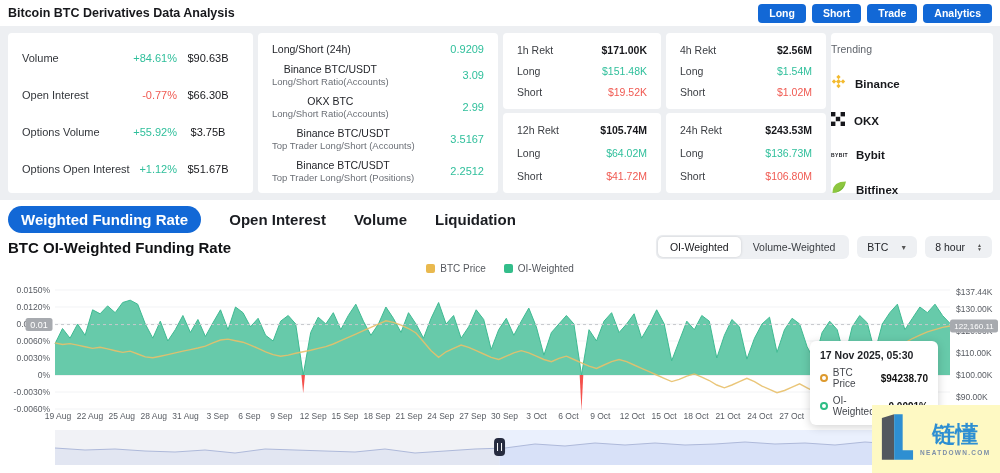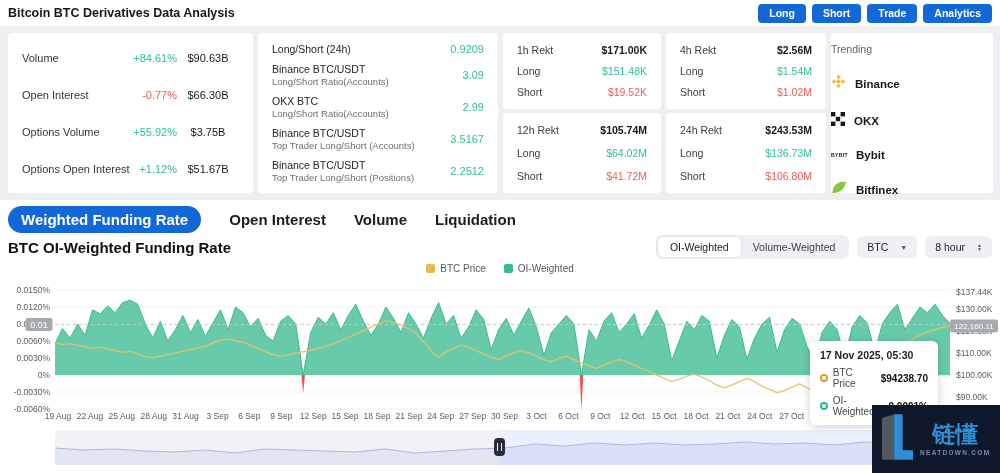--- a/index.html
+++ b/index.html
@@ -17,21 +17,21 @@
   .card{position:absolute;background:#fff;border-radius:4px;box-sizing:border-box;}
   .card-stats{left:8px;top:7px;width:245px;height:160px;display:flex;flex-direction:column;
               justify-content:space-around;padding:6px 14px;}
   .stat-row{display:flex;align-items:center;font-size:11px;}
   .stat-label{color:#33363b;}
   .stat-change{margin-left:auto;}
   .stat-value{width:62px;text-align:center;color:#17181c;}
   .pos{color:#2fbf9b;} .neg{color:#f05a52;} .teal{color:#2fbf9b;}
   .card-ratio{left:258px;top:7px;width:240px;height:160px;display:flex;flex-direction:column;
               justify-content:space-around;padding:6px 14px;}
-  .ratio-row{display:flex;align-items:center;}
+  .ratio-row{display:flex;align-items:center;text-align:center;}
   .ratio-labels{display:flex;flex-direction:column;}
   .ratio-label{font-size:10.5px;color:#23252a;}
   .ratio-sub{font-size:9.5px;color:#6b6f76;margin-top:1px;}
   .ratio-value{margin-left:auto;font-size:11px;}
   .rekt-card{display:flex;flex-direction:column;justify-content:space-between;padding:11px 14px;}
   .rekt1{left:503px;top:7px;width:158px;height:76px;}
   .rekt2{left:666px;top:7px;width:160px;height:76px;}
   .rekt3{left:503px;top:87px;width:158px;height:80px;}
   .rekt4{left:666px;top:87px;width:160px;height:80px;}
   .rekt-row{display:flex;font-size:10.5px;color:#3a3d42;}
@@ -64,21 +64,21 @@
   #chart-svg{position:absolute;left:0;top:272px;}
   
   .tooltip{position:absolute;left:810px;top:341px;width:128px;background:#fff;border-radius:6px;
            box-shadow:0 2px 10px rgba(0,0,0,.18);padding:8px 10px;z-index:5;box-sizing:border-box;}
   .tt-date{font-size:10.5px;font-weight:bold;color:#1d1f24;}
   .tt-row{display:flex;align-items:center;gap:5px;margin-top:6px;font-size:10px;color:#44474d;}
   .tt-dot{width:6px;height:6px;border-radius:50%;background:#fff;border:2px solid #999;box-sizing:border-box;
           width:8px;height:8px;}
   .tt-val{margin-left:auto;font-weight:bold;color:#111;}
   
-  .watermark{position:absolute;left:872px;top:405px;width:128px;height:68px;background:#0f172a;z-index:6;
+  .watermark{position:absolute;left:872px;top:405px;width:128px;height:68px;background:#fef9c3;z-index:6;
              display:flex;align-items:center;gap:6px;box-sizing:border-box;padding-left:8px;}
   .wm-text{display:flex;flex-direction:column;align-items:center;}
   .wm-cn{font-size:23px;font-weight:bold;color:#2e8fd2;line-height:24px;}
   .wm-domain{font-size:6.5px;letter-spacing:1.3px;color:#7d8fa8;margin-top:3px;font-weight:bold;}
 </style>
 </head>
 <body>
 
 <div id="app">
 

